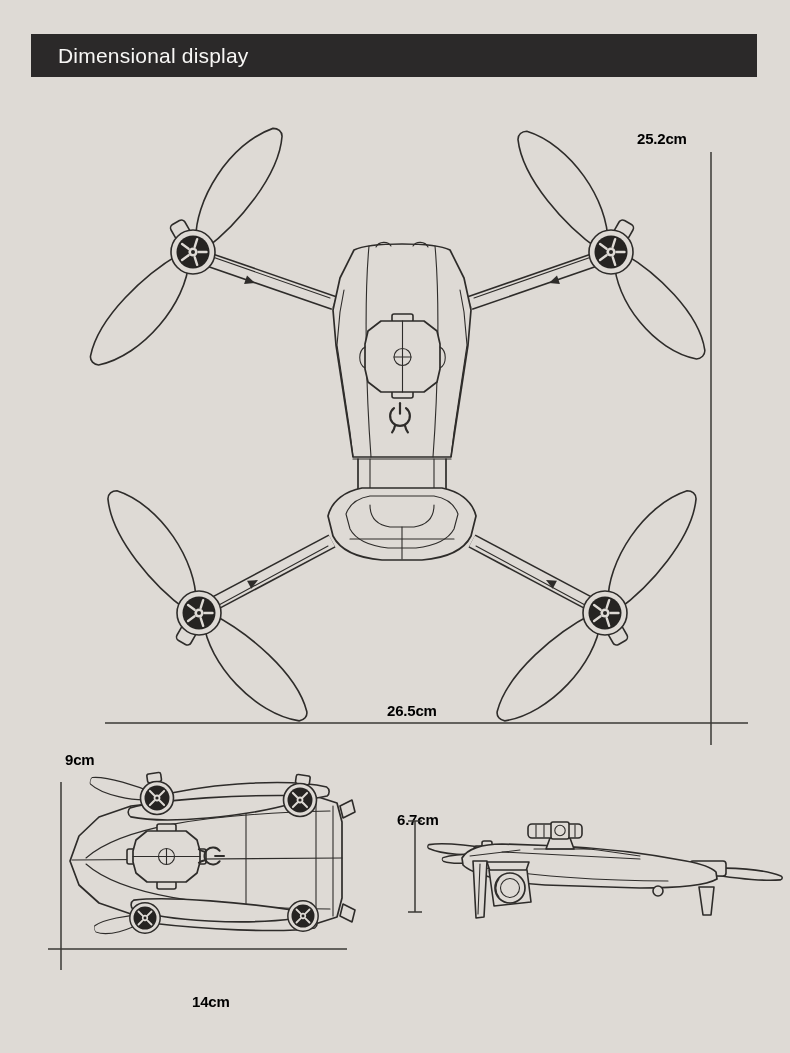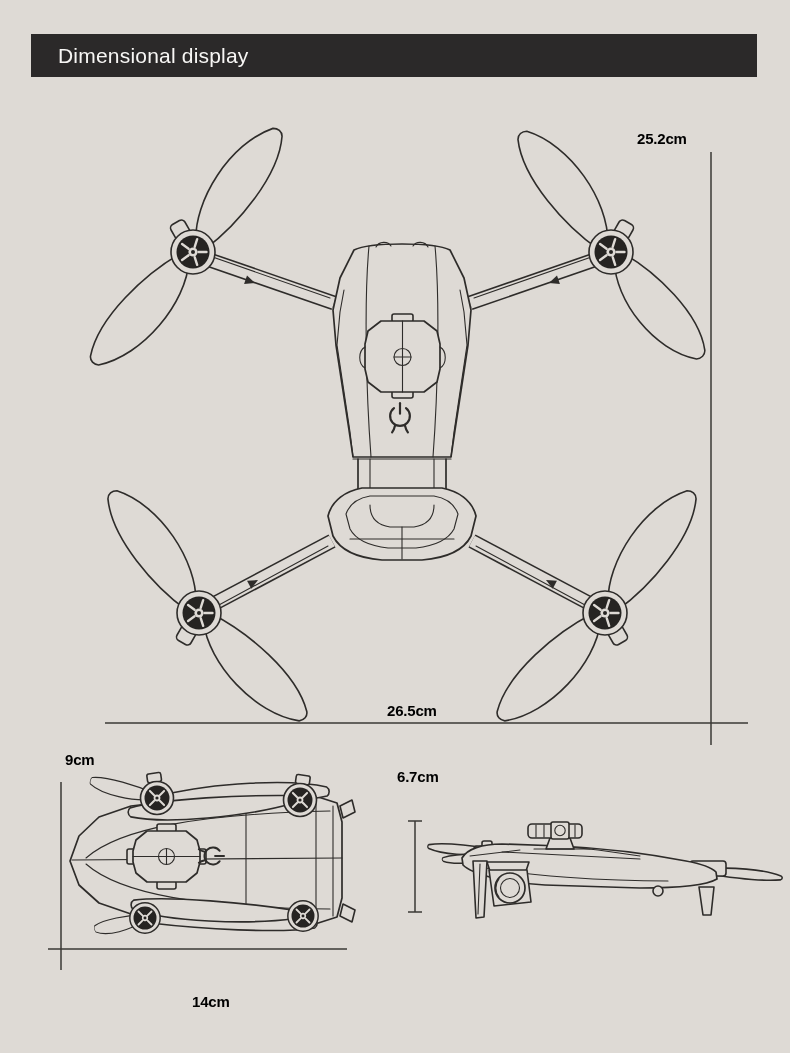--- a/index.html
+++ b/index.html
@@ -24,21 +24,21 @@
   }
   .dim-label {
     position: absolute;
     font-size: 15px; font-weight: 700; color: #000000;
     letter-spacing: -0.2px; white-space: nowrap;
   }
   .lbl-top-height { left: 637px; top: 130px; }
   .lbl-top-width  { left: 387px; top: 702px; }
   .lbl-fold-height{ left: 57px;  top: 751px; margin-left: 8px; }
   .lbl-fold-length{ left: 192px; top: 973px; margin-top: 20px; }
-  .lbl-side-height{ left: 397px; top: 768px; }
+  .lbl-side-height{ left: 397px; top: 811px; }
   svg.art { position: absolute; left: 0; top: 0; }
   .ln  { fill: none; stroke: #2e2c2a; stroke-width: 1.7; stroke-linejoin: round; stroke-linecap: round; }
   .ln1 { fill: none; stroke: #2e2c2a; stroke-width: 1.1; stroke-linejoin: round; stroke-linecap: round; }
   .bg  { fill: #dedad5; stroke: #2e2c2a; stroke-width: 1.6; stroke-linejoin: round; }
   .bgT { fill: #dedad5; stroke: #2e2c2a; stroke-width: 1.7; stroke-linejoin: round; }
   .dk  { fill: #262422; stroke: none; }
   .bg2 { fill: #dedad5; stroke: none; }
   .dkf { fill: #262422; stroke: none; }
   .spoke  { stroke: #dedad5; stroke-width: 2.4; stroke-linecap: round; }
   .spokeF { stroke: #dedad5; stroke-width: 2.0; stroke-linecap: round; }

